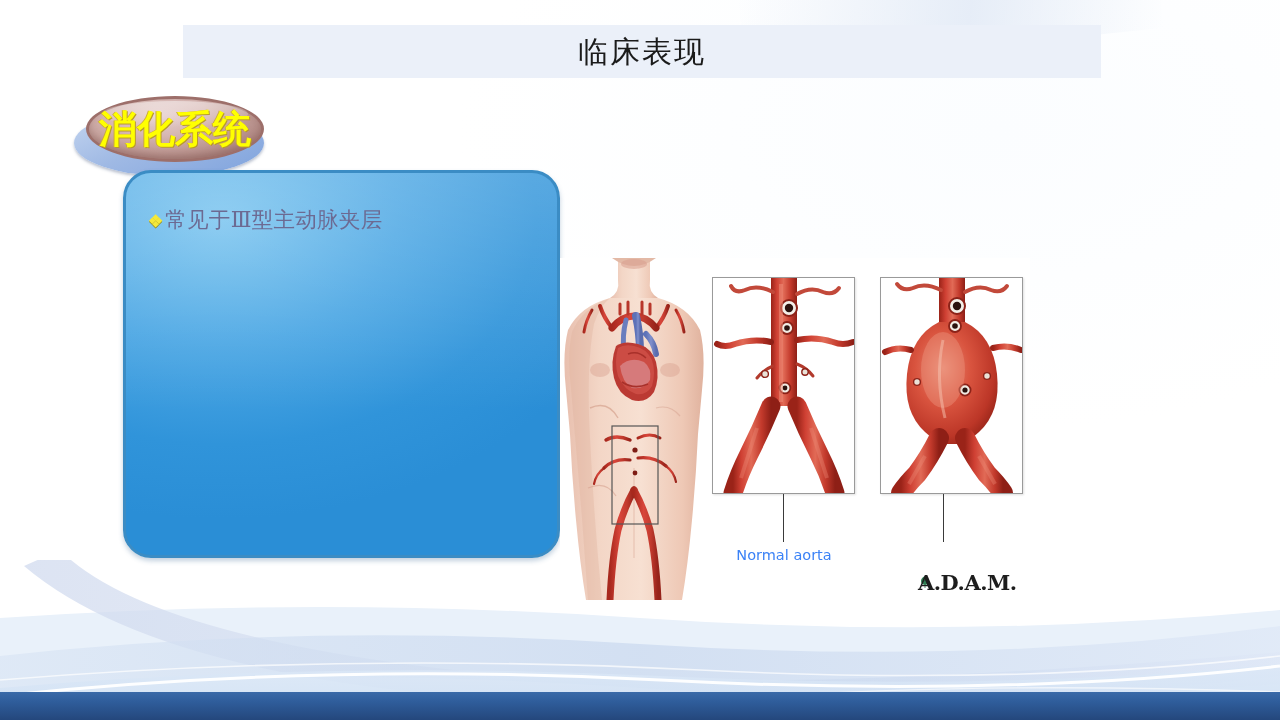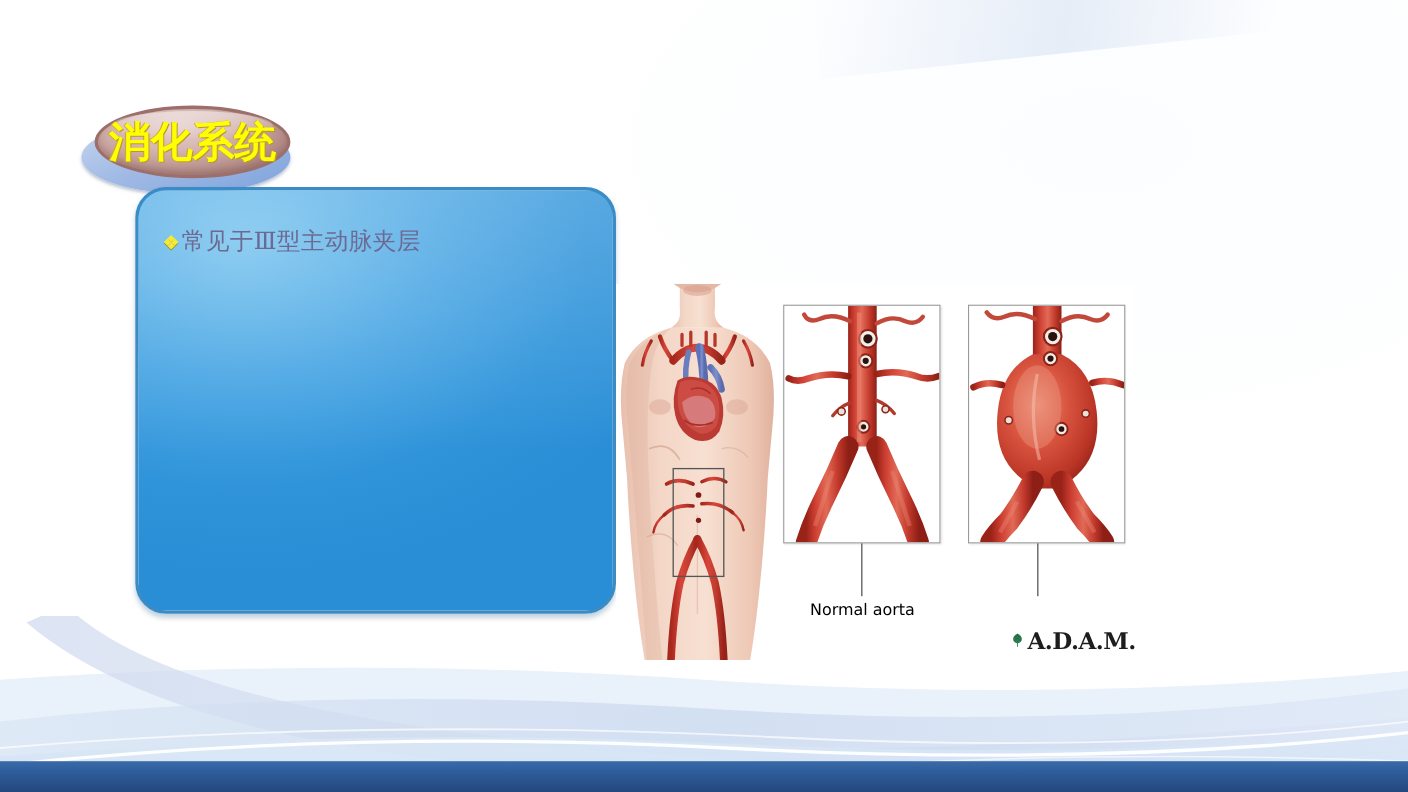--- a/index.html
+++ b/index.html
@@ -206,38 +206,38 @@
     width: 1px;
     background: #3a3a3a;
   }
   #leader-normal  { left: 223px; top: 236px; height: 48px; }
   #leader-aneurysm{ left: 383px; top: 236px; height: 48px; }
 
   .inset-caption {
     position: absolute;
     font-family: "DejaVu Sans", "Liberation Sans", sans-serif;
     font-size: 14.5px;
-    color: #000000;
+    color: #3b82f6;
     text-align: center;
     line-height: 18px;
   }
   #caption-normal   { left: 148px; top: 288px; width: 152px; }
   #caption-aneurysm { left: 305px; top: 288px; width: 160px; }
 
   #adam-logo {
     position: absolute;
     left: 358px;
     top: 312px;
     width: 106px;
     height: 26px;
     font-family: "DejaVu Serif", "Liberation Serif", serif;
   }
   #adam-text {
     position: absolute;
-    left: 16px;
+    left: 0;
     top: 0;
     font-size: 21px;
     font-weight: bold;
     color: #1d1d1d;
     letter-spacing: -.5px;
     font-variant: small-caps;
   }
   #adam-leaf {
     position: absolute;
     left: 0;
@@ -267,20 +267,23 @@
     background: linear-gradient(180deg, #3a6aa8 0%, #2f5d9b 35%, #24477c 100%);
   }
 </style>
 </head>
 <body>
 
 <div id="slide">
 
   <div class="top-wisp"></div>
 
+  <div id="title-banner">
+    <div id="title-text">临床表现</div>
+  </div>
 
   <div id="badge">
     <div class="oval-back"></div>
     <div class="oval-front"></div>
     <div class="oval-gloss"></div>
     <div id="badge-label">消化系统</div>
   </div>
 
   <div id="content-box">
     <div class="box-sheen"></div>

